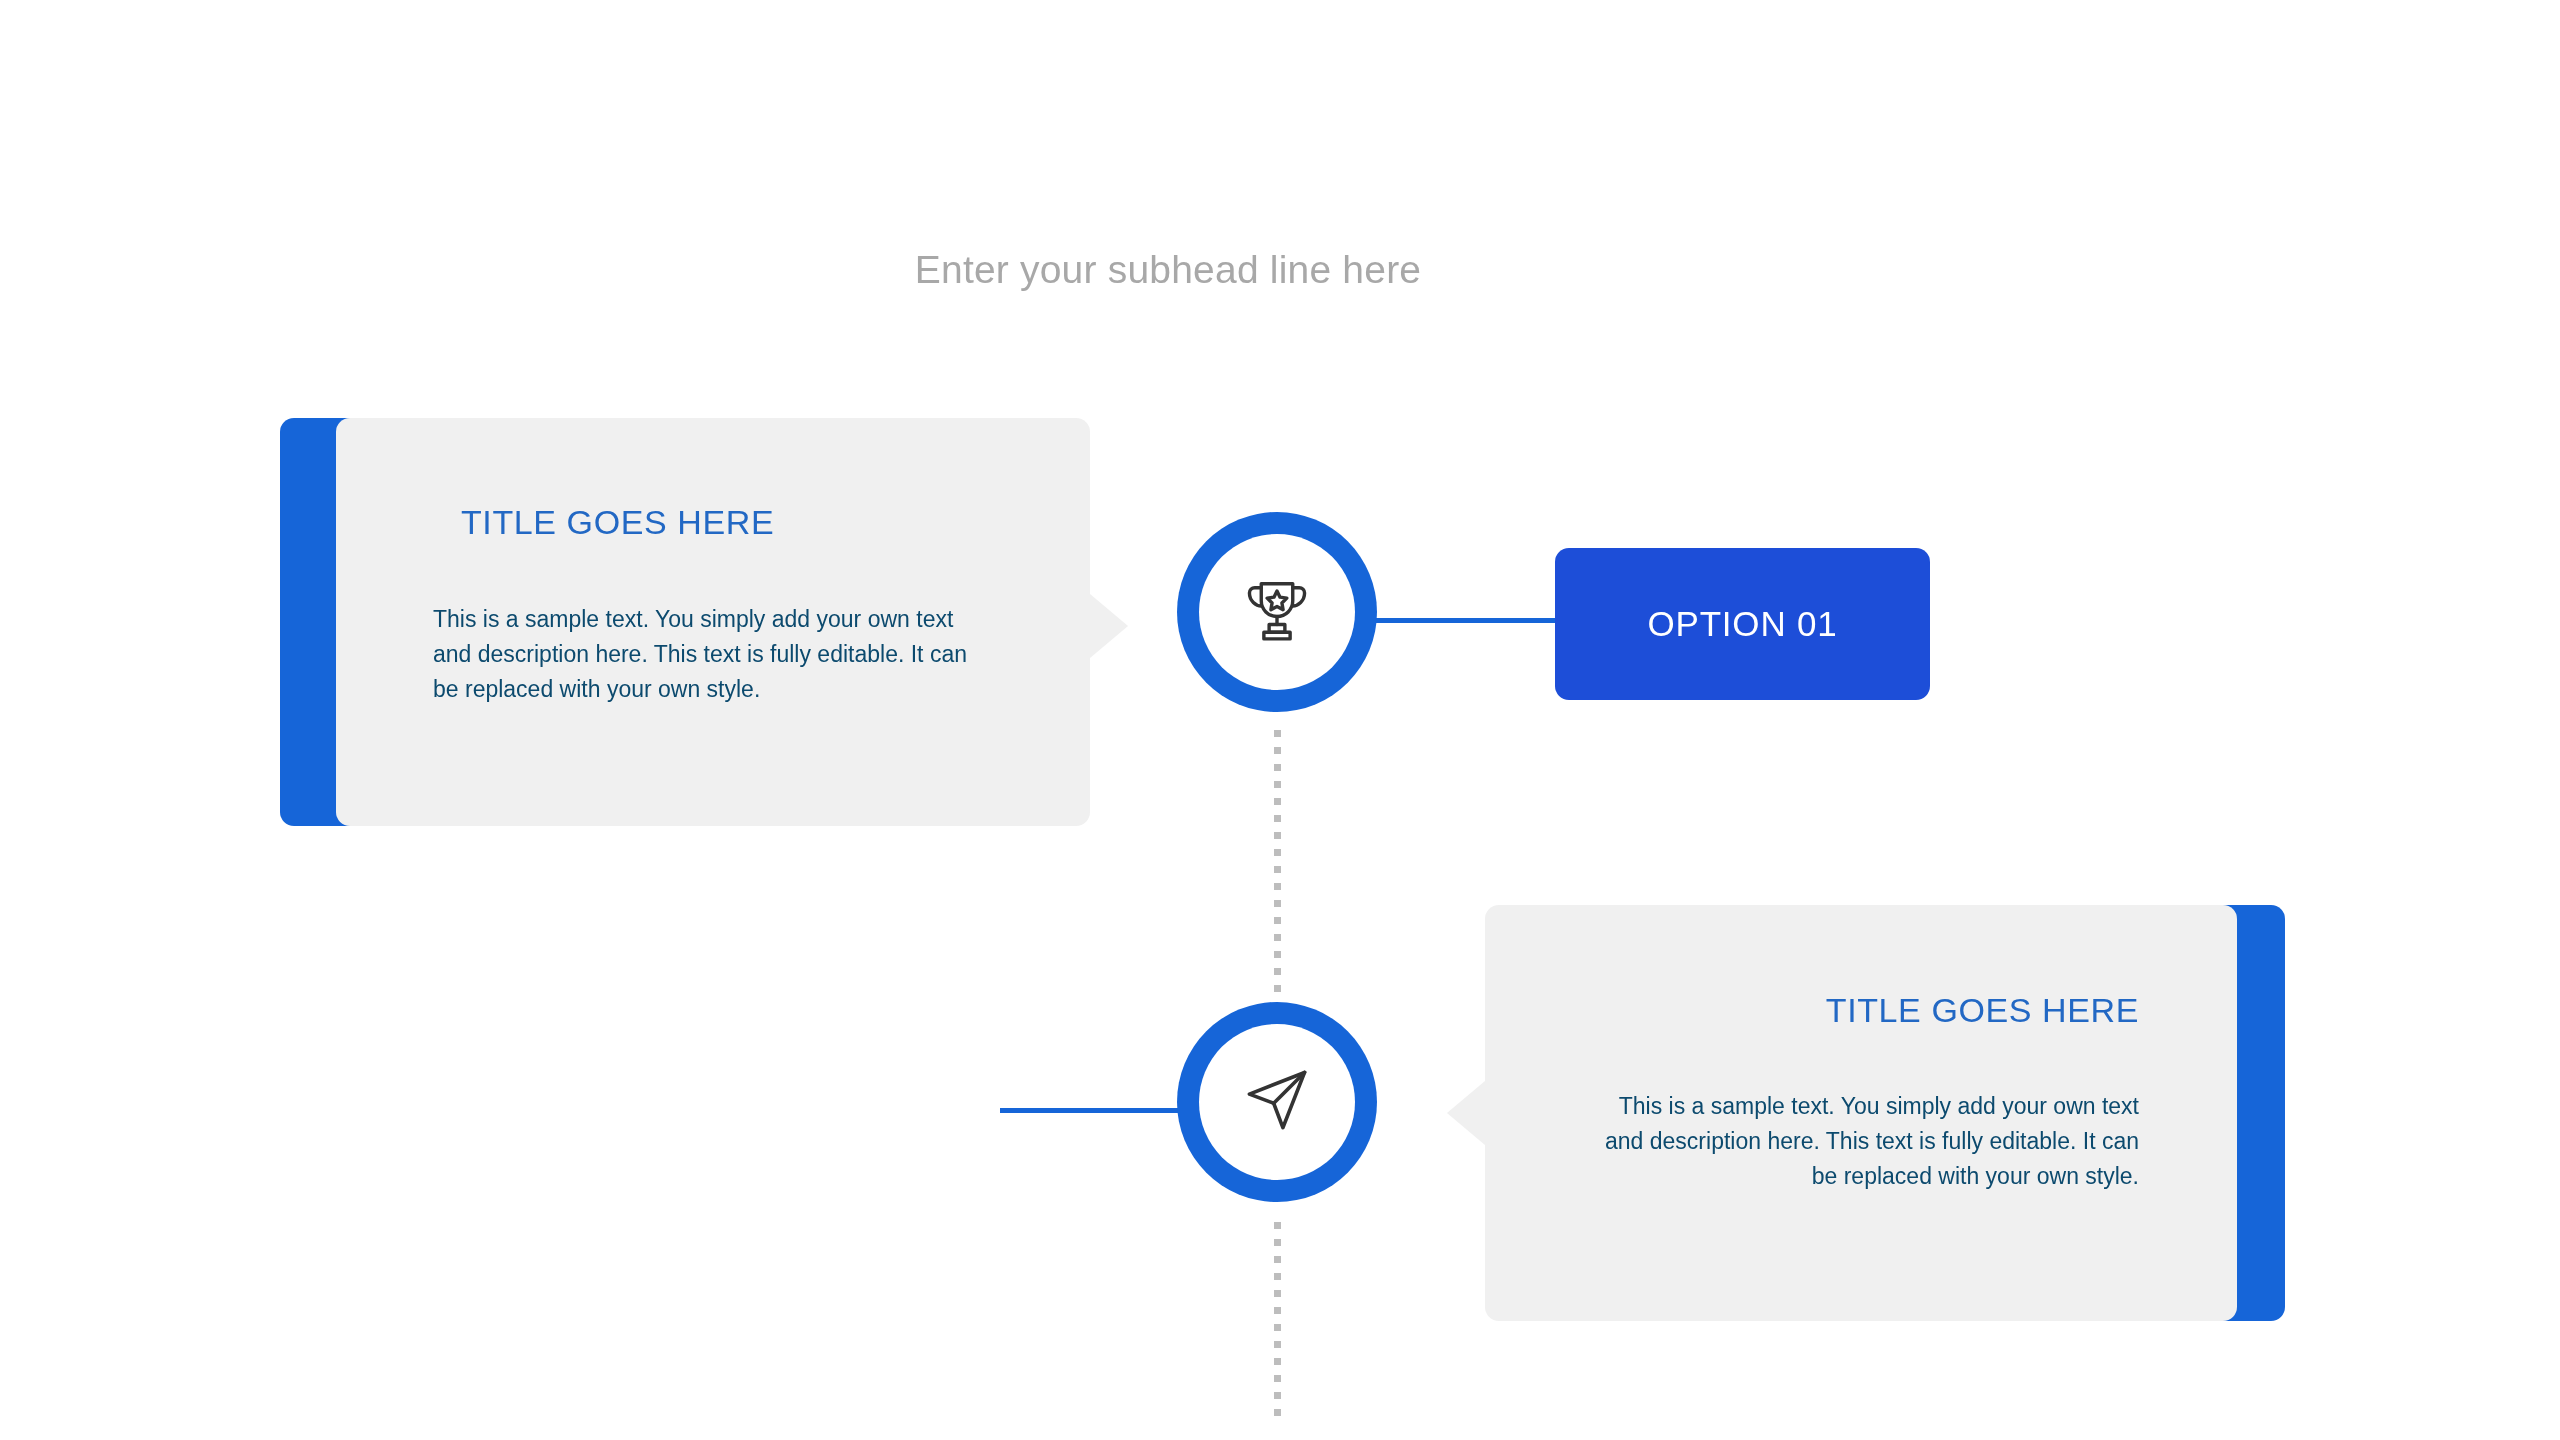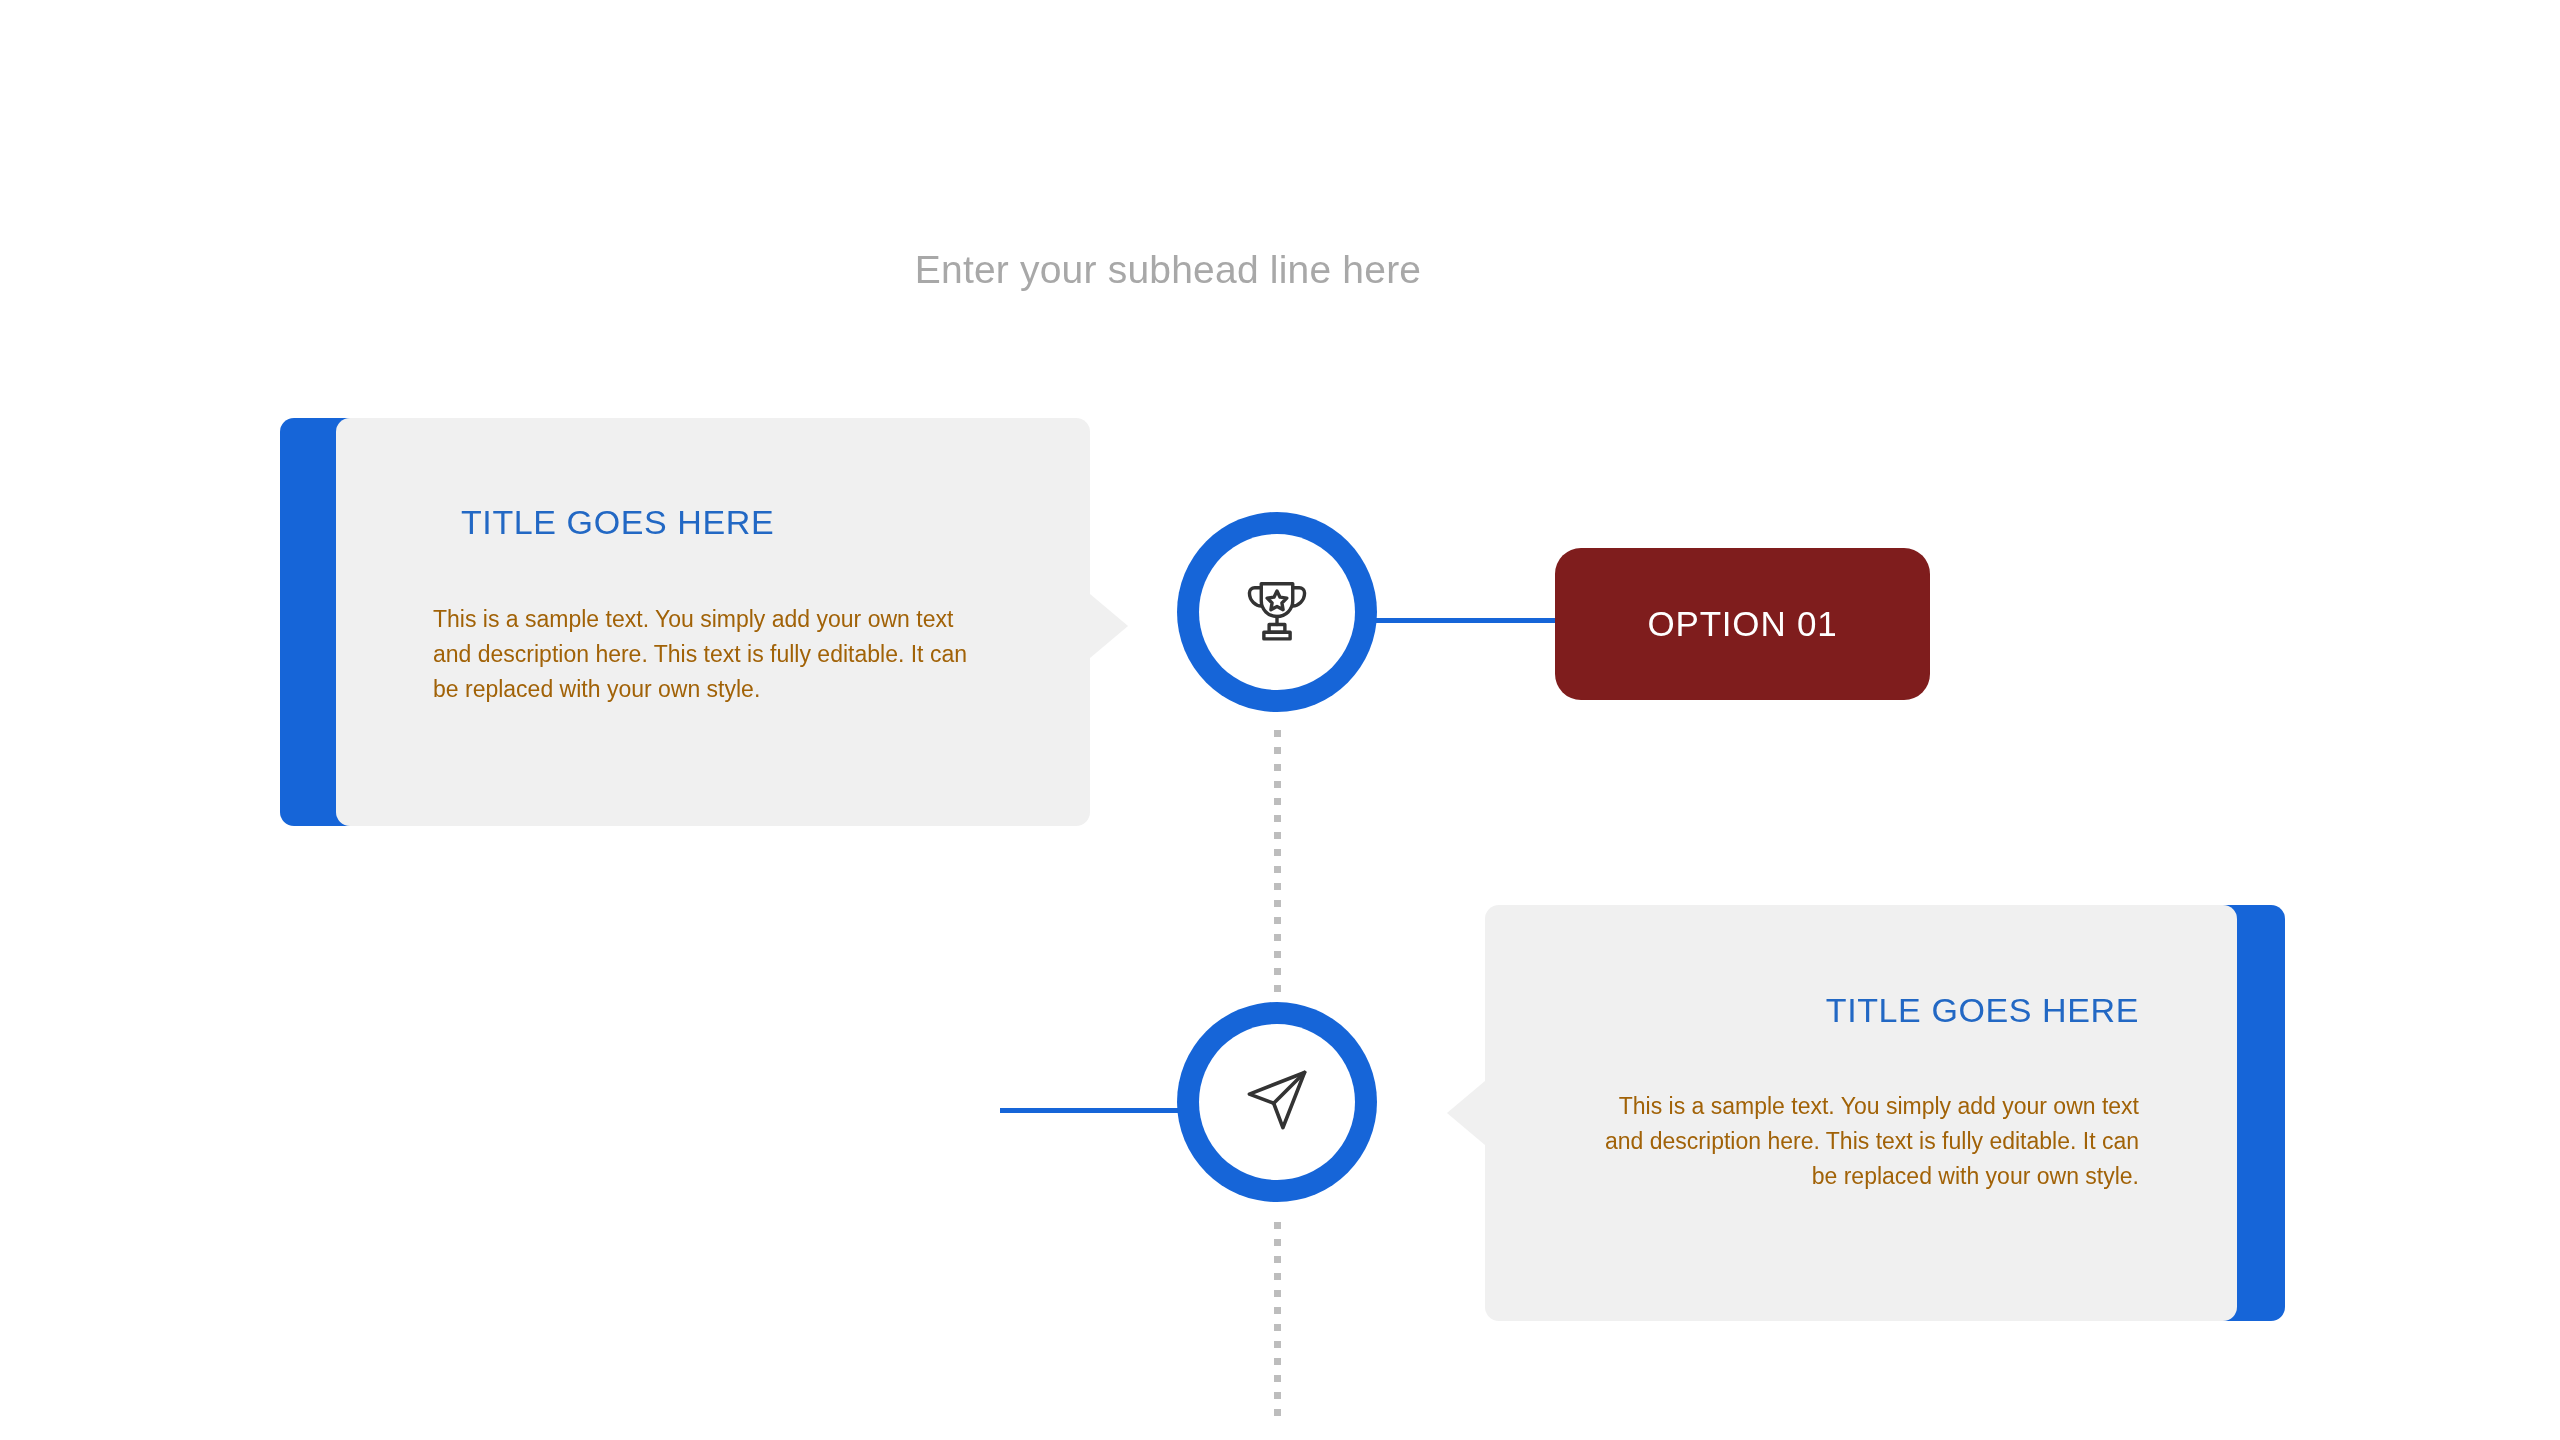--- a/index.html
+++ b/index.html
@@ -57,21 +57,21 @@
     color: #2268C4;
     letter-spacing: 0.6px;
     white-space: nowrap;
     margin-left: 28px;
   }
   .card-desc {
     position: absolute;
     font-size: 23px;
     font-weight: 400;
     line-height: 35px;
-    color: #a16207;
+    color: #0c4a6e;
   }
 
   
   #card-one          { left: 280px; top: 410px; width: 810px; height: 424px; }
   #card-one-tab      { left: 0px;   top: 8px;   width: 104px; height: 408px; }
   #card-one-body     { left: 56px;  top: 8px;   width: 754px; height: 408px; }
   #card-one-arrow    {
     left: 810px; top: 184px;
     border-top: 32px solid transparent;
     border-bottom: 32px solid transparent;
@@ -140,22 +140,22 @@
     display: flex;
     align-items: center;
     justify-content: center;
   }
   #node-one { left: 1177px; top: 512px; }
   #node-two { left: 1177px; top: 1002px; }
 
   
   .option-btn {
     position: absolute;
-    background: #7f1d1d;
-    border-radius: 26px;
+    background: #1d4ed8;
+    border-radius: 14px;
     color: #ffffff;
     font-size: 35px;
     font-weight: 400;
     letter-spacing: 0.8px;
     display: flex;
     align-items: center;
     justify-content: center;
     white-space: nowrap;
   }
   #option-one { left: 1555px; top: 548px;  width: 375px; height: 152px; }

